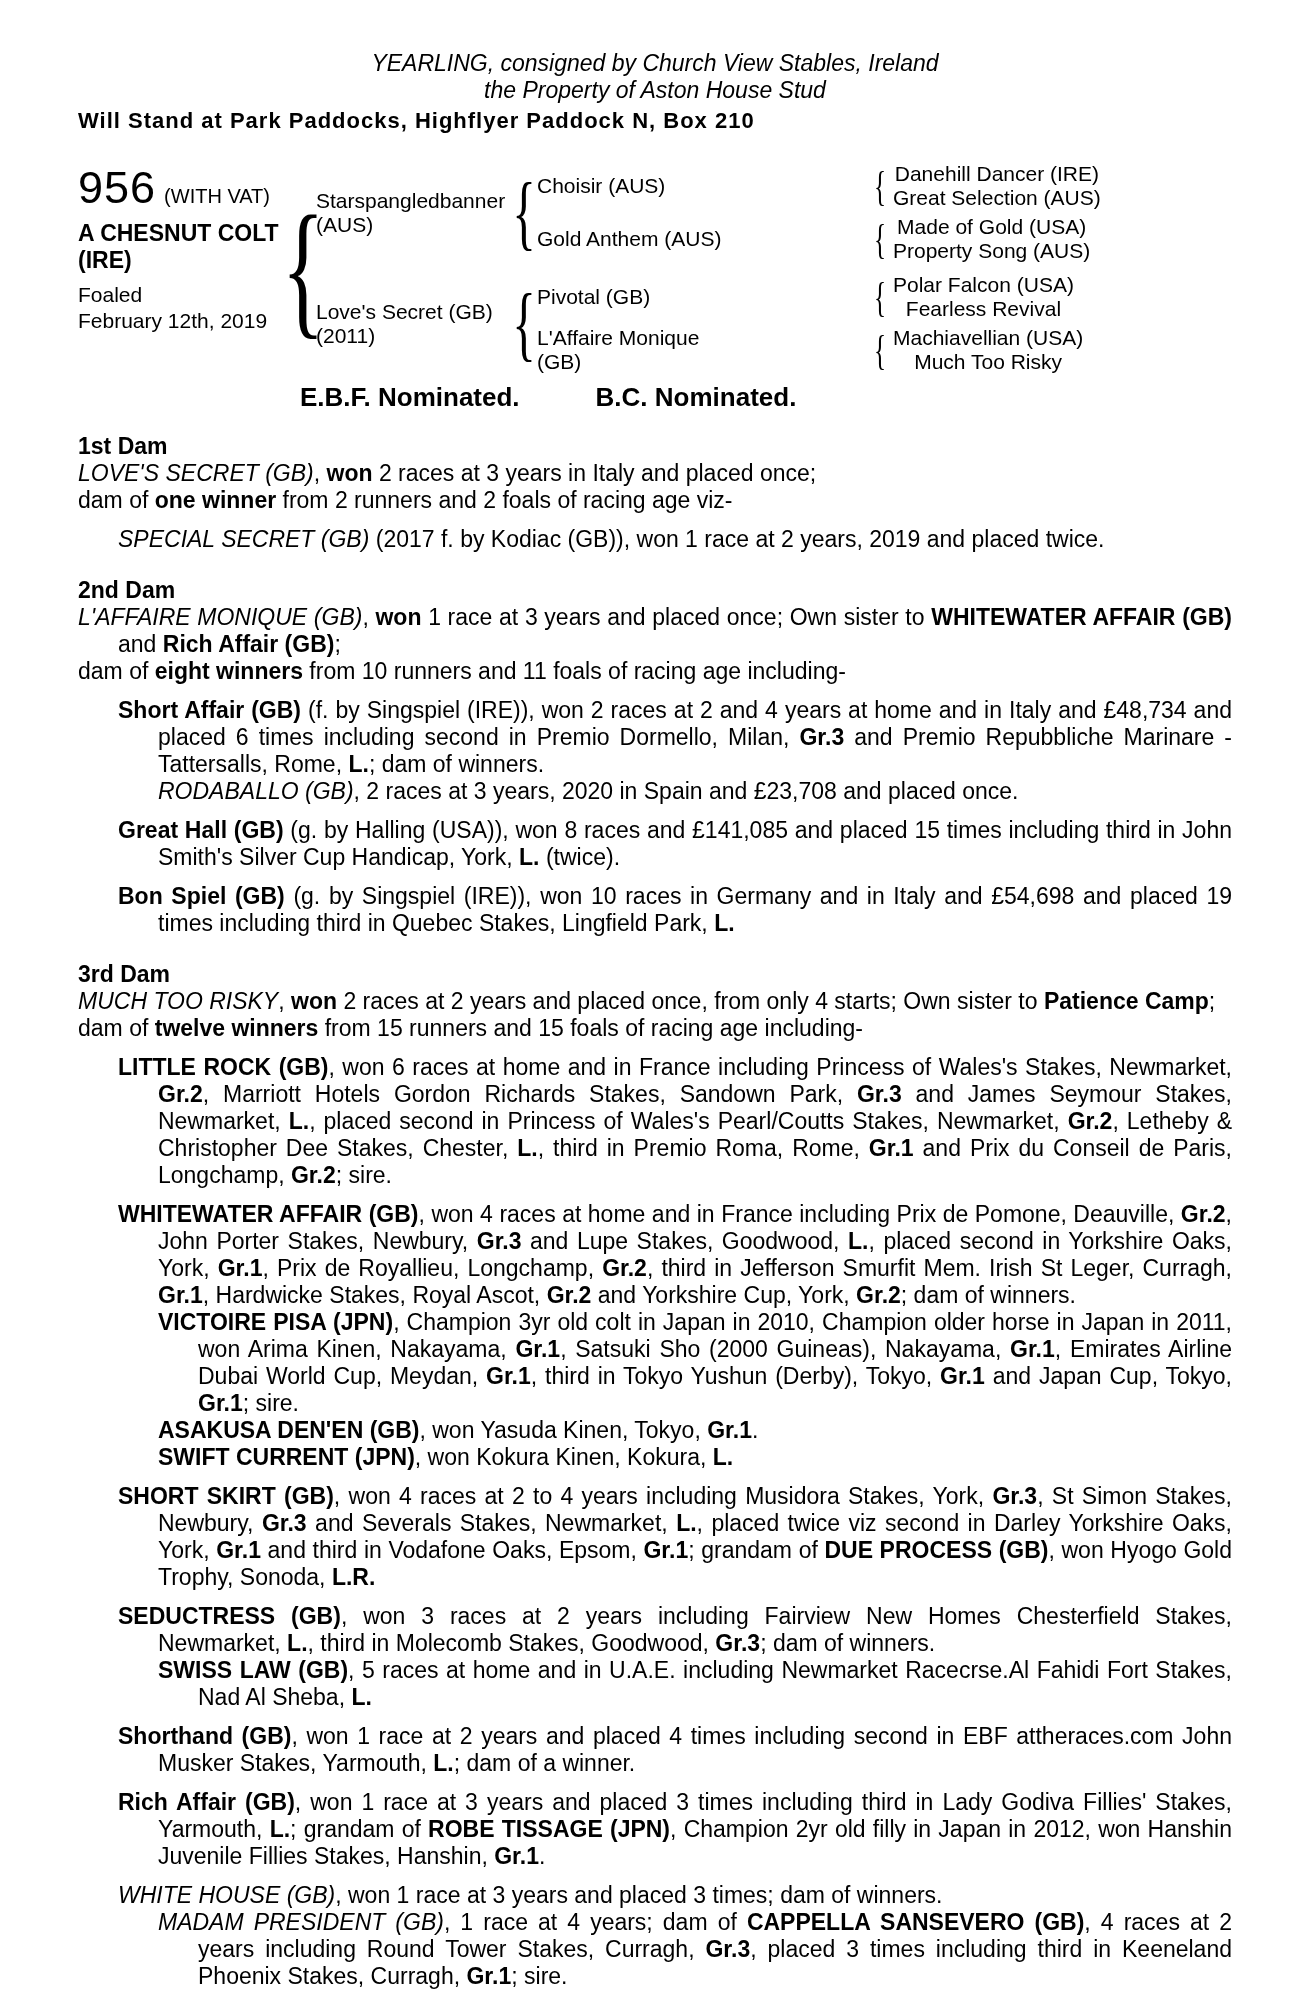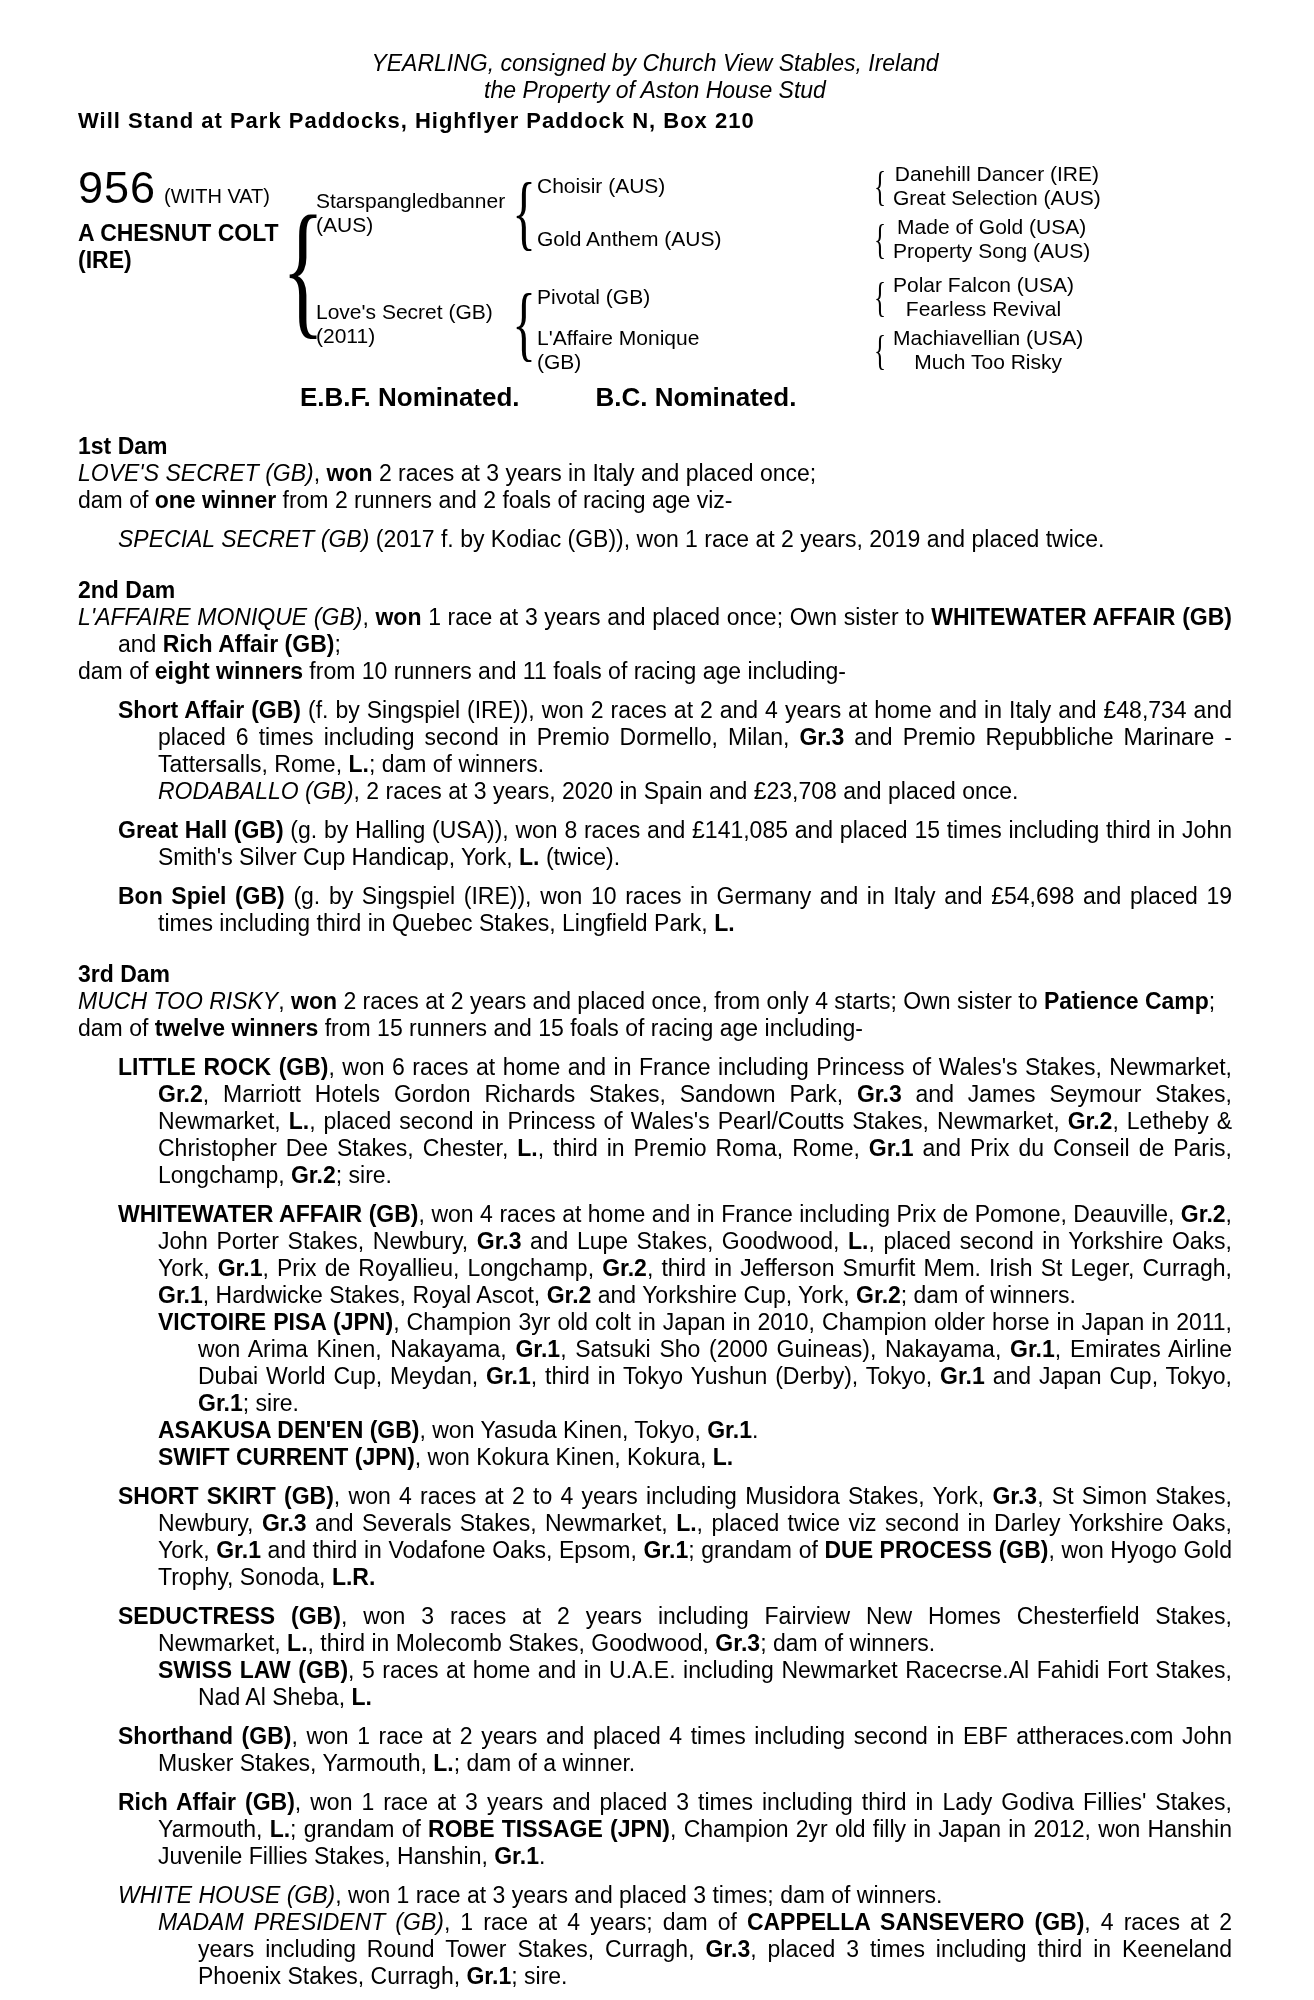--- a/index.html
+++ b/index.html
@@ -86,20 +86,24 @@
 
   <div class="pedigree-block">
     <div class="lot-col">
       <div class="lot-number-row">
         <span class="lot-number">956</span>
         <span class="vat">(WITH VAT)</span>
       </div>
       <div class="colt-name">
         <div>A CHESNUT COLT</div>
         <div>(IRE)</div>
+      </div>
+      <div class="foaled">
+        <div>Foaled</div>
+        <div>February 12th, 2019</div>
       </div>
     </div>
     <div class="tree-wrap">
       <div class="brace brace-big">{</div>
       <div class="parents-stack">
           <div class="ped-parent-row">
             <div class="ped-name parent-name">
               <div class="ped-line">Starspangledbanner</div>
               <div class="ped-line">(AUS)</div>
             </div>

